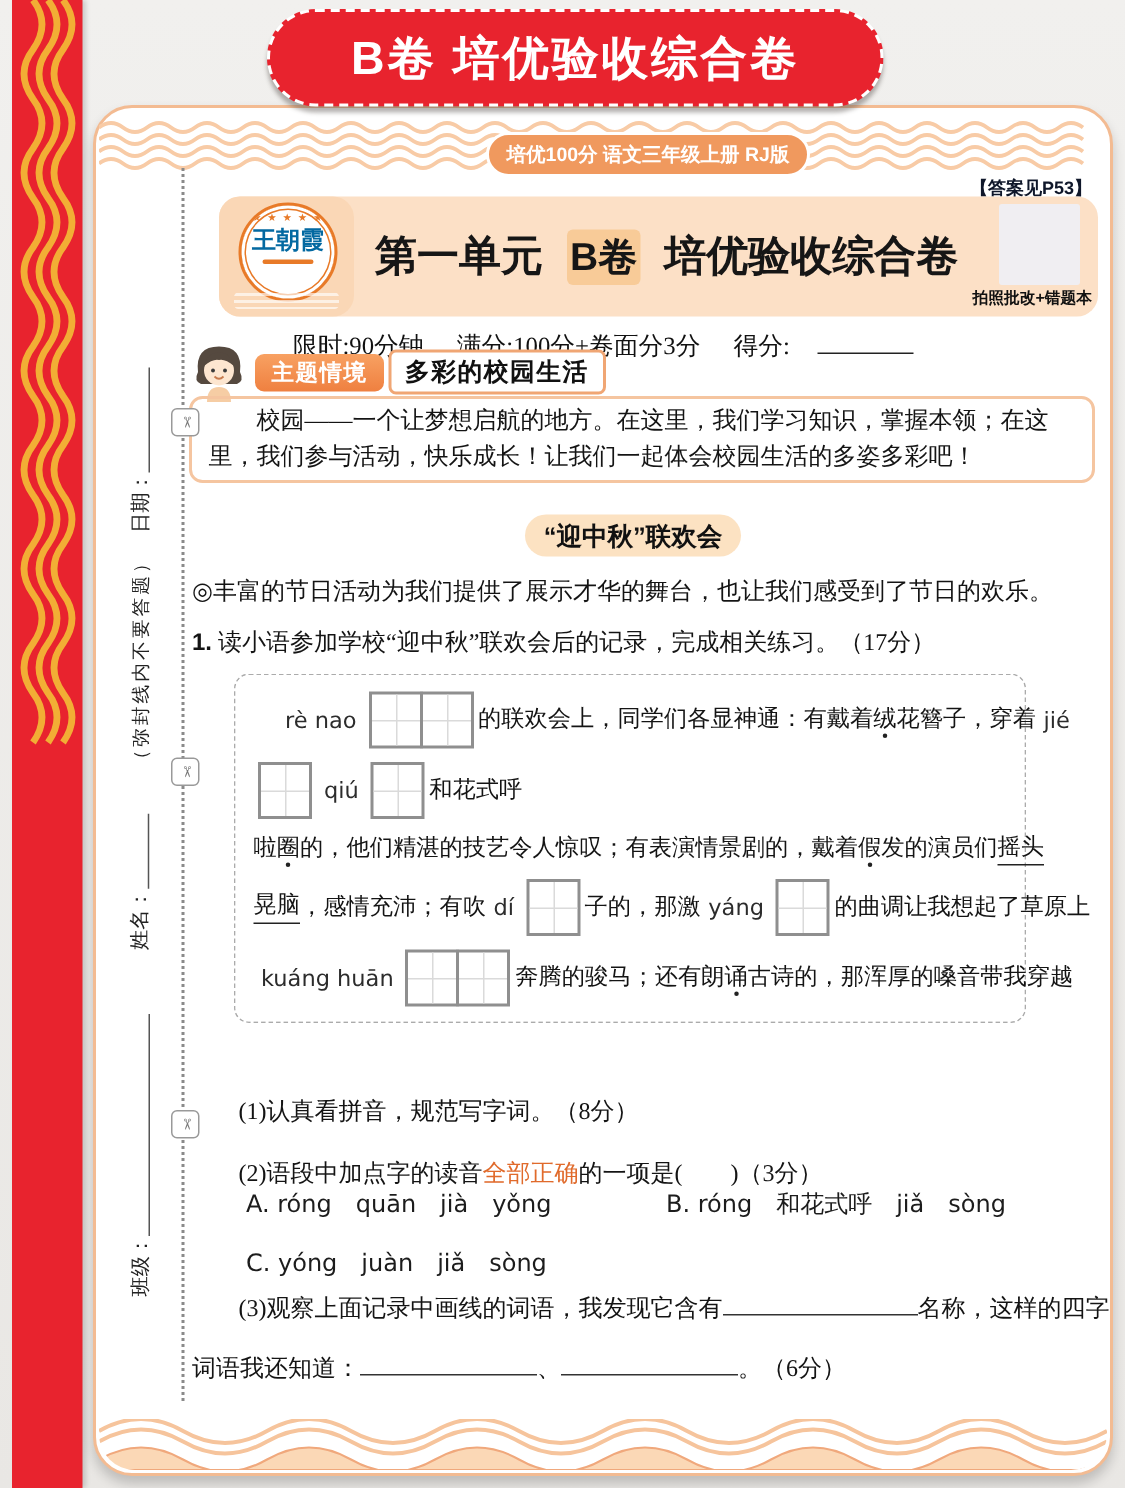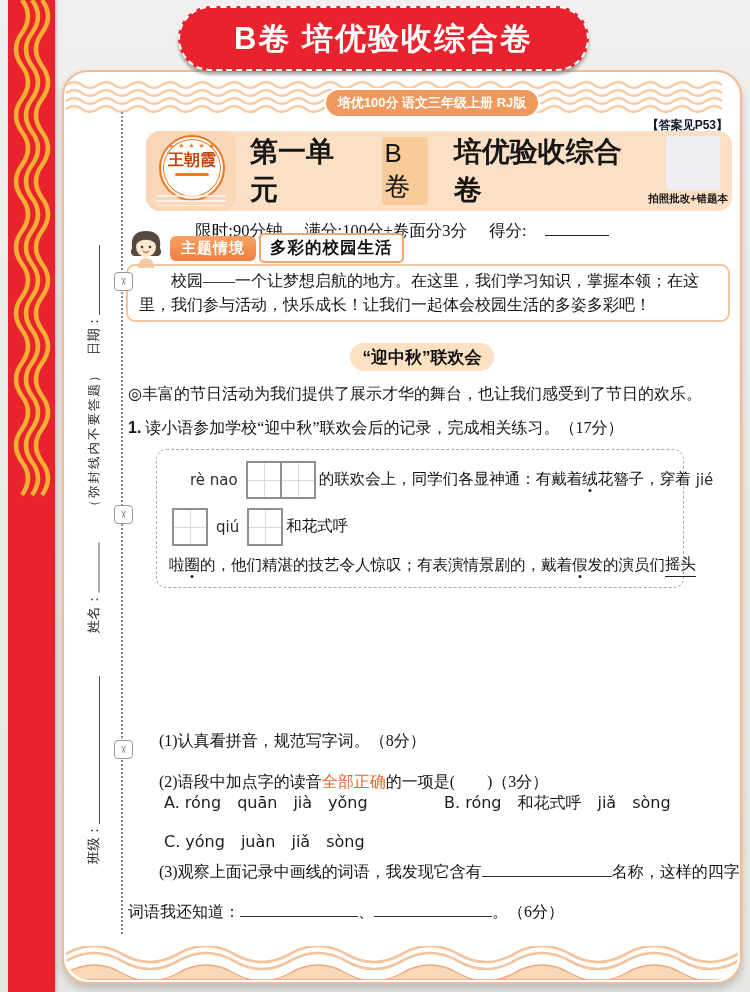--- a/index.html
+++ b/index.html
@@ -19,25 +19,25 @@
   .top-waves{position:absolute;left:2px;top:6px;}
   .tag-pill{position:absolute;left:260px;top:16px;width:212px;height:26px;background:#f0995e;border:2px solid #fff;border-radius:15px;color:#fff;font-size:13px;font-weight:bold;display:flex;align-items:center;justify-content:center;z-index:3;}
   .answer-ref{position:absolute;top:45px;right:12px;font-size:12px;font-weight:bold;color:#0f172a;}
 
   
   .header-bar{position:absolute;left:82px;top:59px;width:586px;height:80px;background:#fce0c6;border-radius:14px;}
   .logo-box{position:absolute;left:0;top:0;width:90px;height:80px;background:#fad7b6;border-radius:14px;}
   .logo-box::after{content:"";position:absolute;left:10px;right:10px;bottom:5px;height:11px;background:repeating-linear-gradient(#fff 0 2px,transparent 2px 5px);opacity:.65;border-radius:3px;}
   .logo-circle{position:absolute;left:13px;top:4px;width:62px;height:62px;background:#fff;border:2.5px solid #e87a28;border-radius:50%;box-shadow:inset 0 0 0 2px #fff,inset 0 0 0 3px #e87a28;text-align:center;overflow:hidden;}
   .logo-stars{font-size:7px;color:#e87a28;letter-spacing:1px;margin-top:5px;line-height:8px;}
-  .logo-name{font-family:"DejaVu Serif","Liberation Serif",serif;font-weight:bold;font-size:16px;color:#c2410c;line-height:20px;}
+  .logo-name{font-family:"DejaVu Serif","Liberation Serif",serif;font-weight:bold;font-size:16px;color:#0369a1;line-height:20px;}
   .logo-line{width:34px;height:3px;background:#e87a28;margin:3px auto 0;border-radius:2px;}
-  .title-row{position:absolute;left:104px;right:92px;top:0;height:80px;display:flex;align-items:center;justify-content:flex-end;gap:26px;}
+  .title-row{position:absolute;left:104px;right:92px;top:0;height:80px;display:flex;align-items:center;justify-content:flex-start;gap:16px;}
   .unit,.main-title{font-size:28px;font-weight:bold;color:#161616;}
-  .chip{font-size:26px;font-weight:normal;color:#161616;background:#f8cb98;padding:1px 2px;border-radius:4px;}
+  .chip{font-size:26px;font-weight:bold;color:#161616;background:#f8cb98;padding:1px 2px;border-radius:4px;}
   .qr-area{position:absolute;right:4px;top:5px;width:84px;text-align:right;}
   .qr{width:54px;height:54px;background:#f0eef2;margin-left:22px;border-radius:2px;}
   .qr-label{font-size:10.5px;font-weight:bold;color:#111;margin-top:2px;white-space:nowrap;}
 
   
   .meta{position:absolute;left:0;top:148px;width:100%;text-align:center;font-family:"Liberation Serif","DejaVu Serif",serif;font-size:16.5px;color:#111;}
   .meta span{margin:0 9px;}
   .score-blank{display:inline-block;width:64px;border-bottom:1.5px solid #222;height:14px;vertical-align:baseline;}
 
   
@@ -197,20 +197,44 @@
           <span class="cn">和花式呼</span>
         </div>
         <div class="p-line">
           <span class="cn">啦</span>
           <span class="cn dotchar">圈</span>
           <span class="cn">的，他们精湛的技艺令人惊叹；有表演情景剧的，戴着</span>
           <span class="cn dotchar">假</span>
           <span class="cn">发的演员们</span>
           <span class="cn ul">摇头</span>
         </div>
+        <div class="p-line tall">
+          <span class="cn ul">晃脑</span>
+          <span class="cn">，感情充沛；有吹</span>
+          <span class="py">dí</span>
+          <span class="tzg">
+            <span class="cell"></span>
+          </span>
+          <span class="cn">子的，那激</span>
+          <span class="py">yáng</span>
+          <span class="tzg">
+            <span class="cell"></span>
+          </span>
+          <span class="cn">的曲调让我想起了草原上</span>
+        </div>
+        <div class="p-line tall">
+          <span class="py">kuáng huān</span>
+          <span class="tzg">
+            <span class="cell"></span>
+            <span class="cell"></span>
+          </span>
+          <span class="cn">奔腾的骏马；还有朗</span>
+          <span class="cn dotchar">诵</span>
+          <span class="cn">古诗的，那浑厚的嗓音带我穿越</span>
+        </div>
       </div>
 
     <div class="cnline sub1">(1)认真看拼音，规范写字词。（8分）</div>
 
     <div class="cnline sub2">
       <span>(2)语段中加点字的读音</span><span class="hl">全部正确</span><span>的一项是(</span><span>　　</span><span>)（3分）</span>
     </div>
 
     <div class="opt-row" id="opt-row-1">
         <span class="opt">A. róng　quān　jià　yǒng</span>

